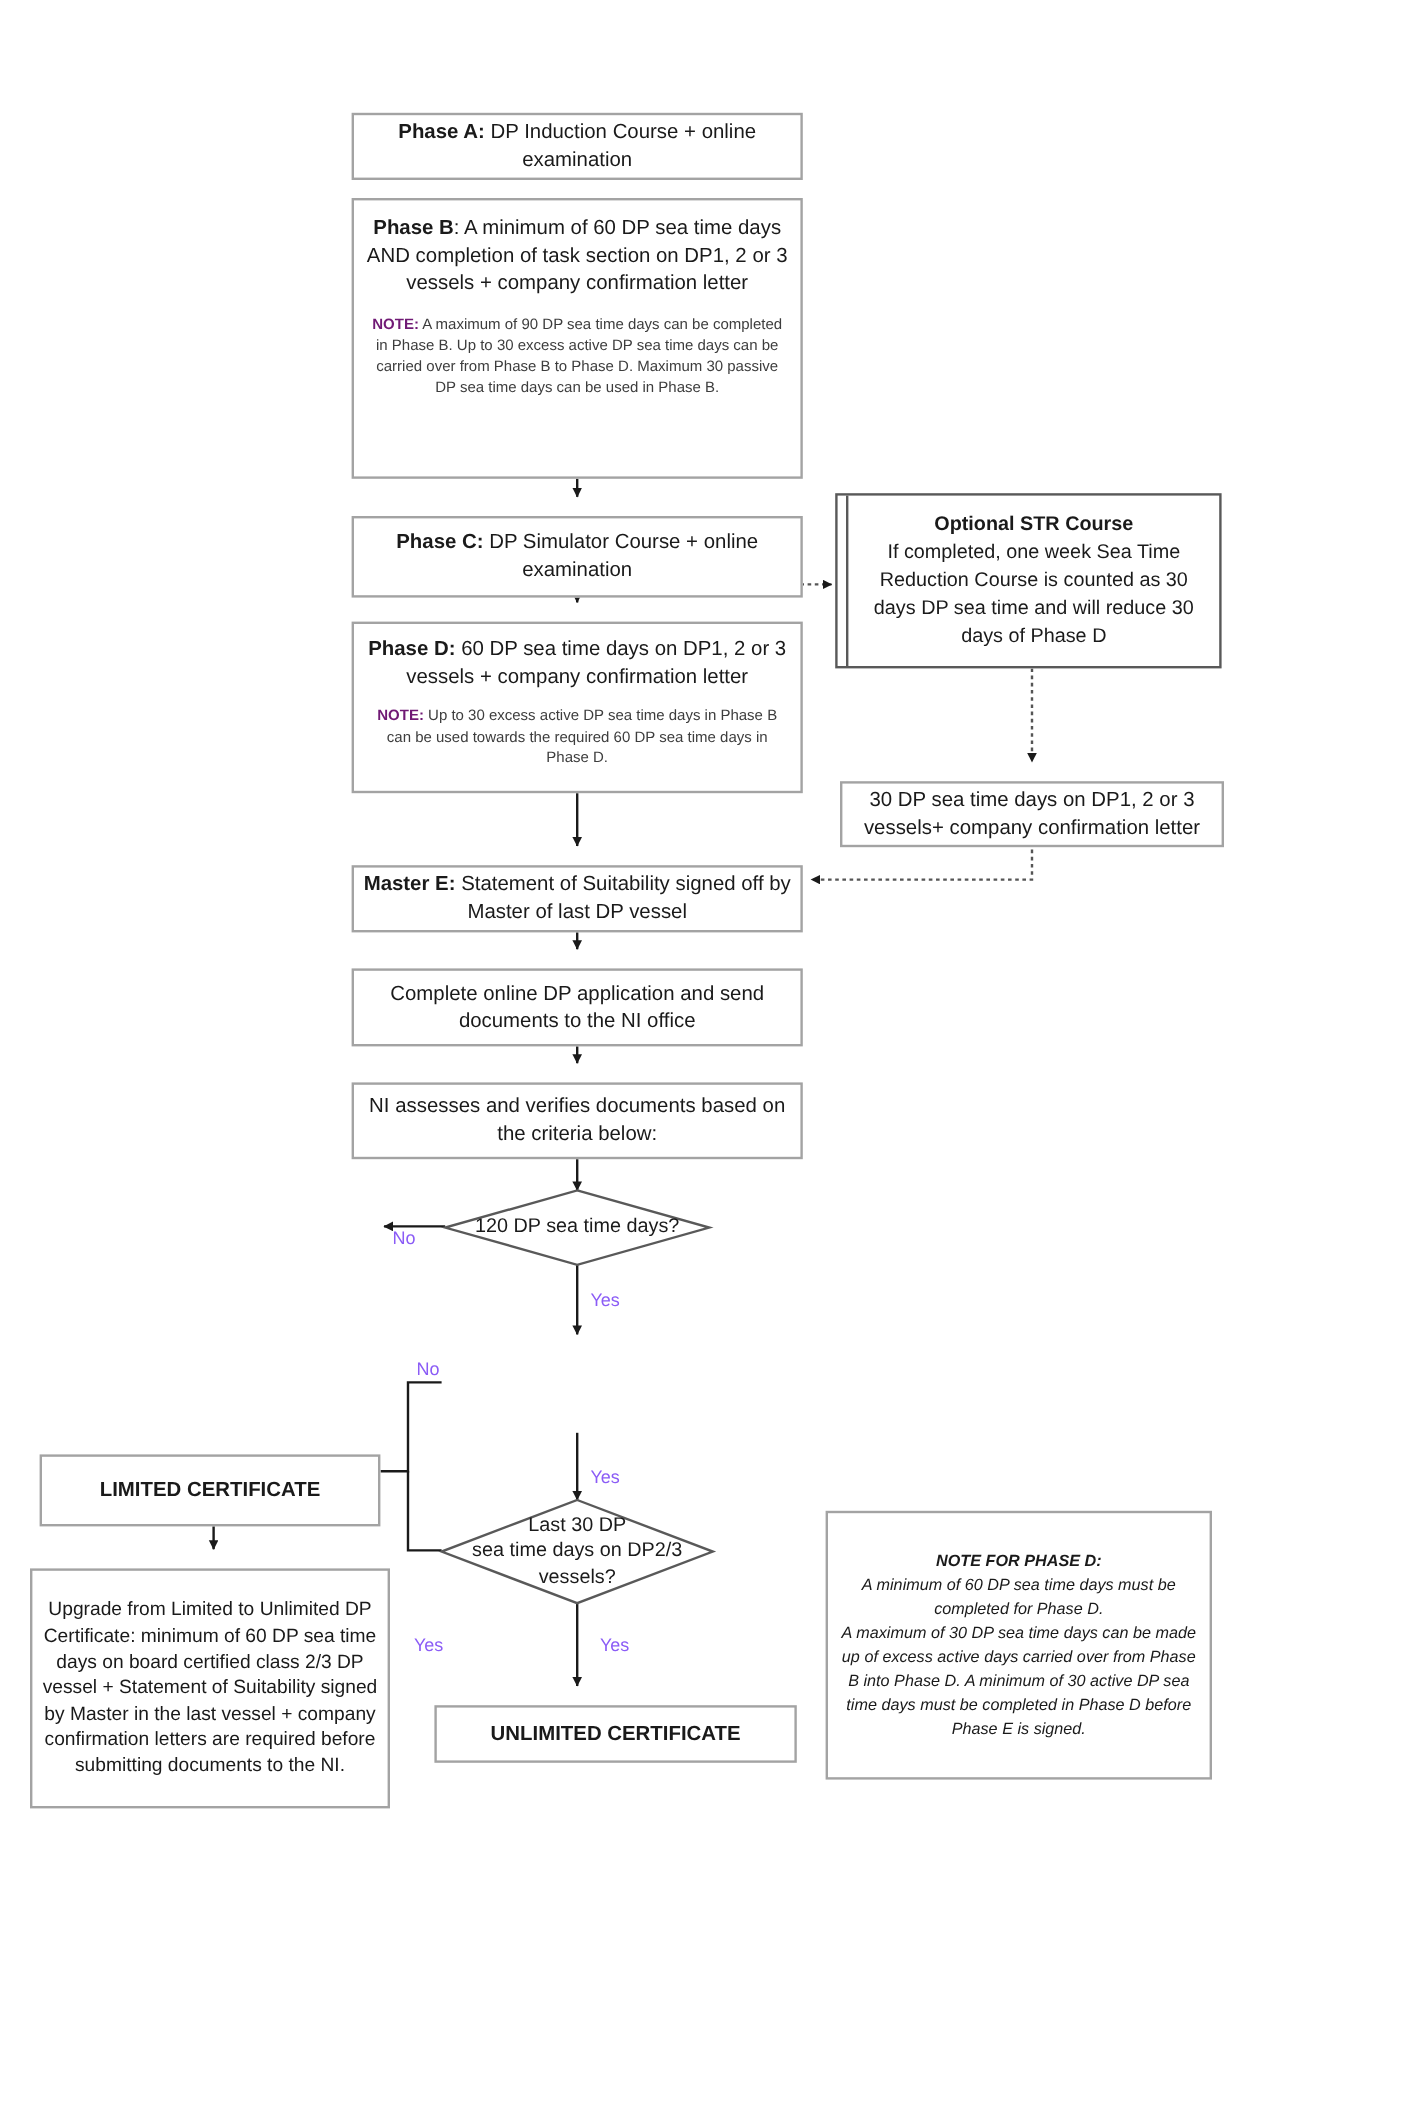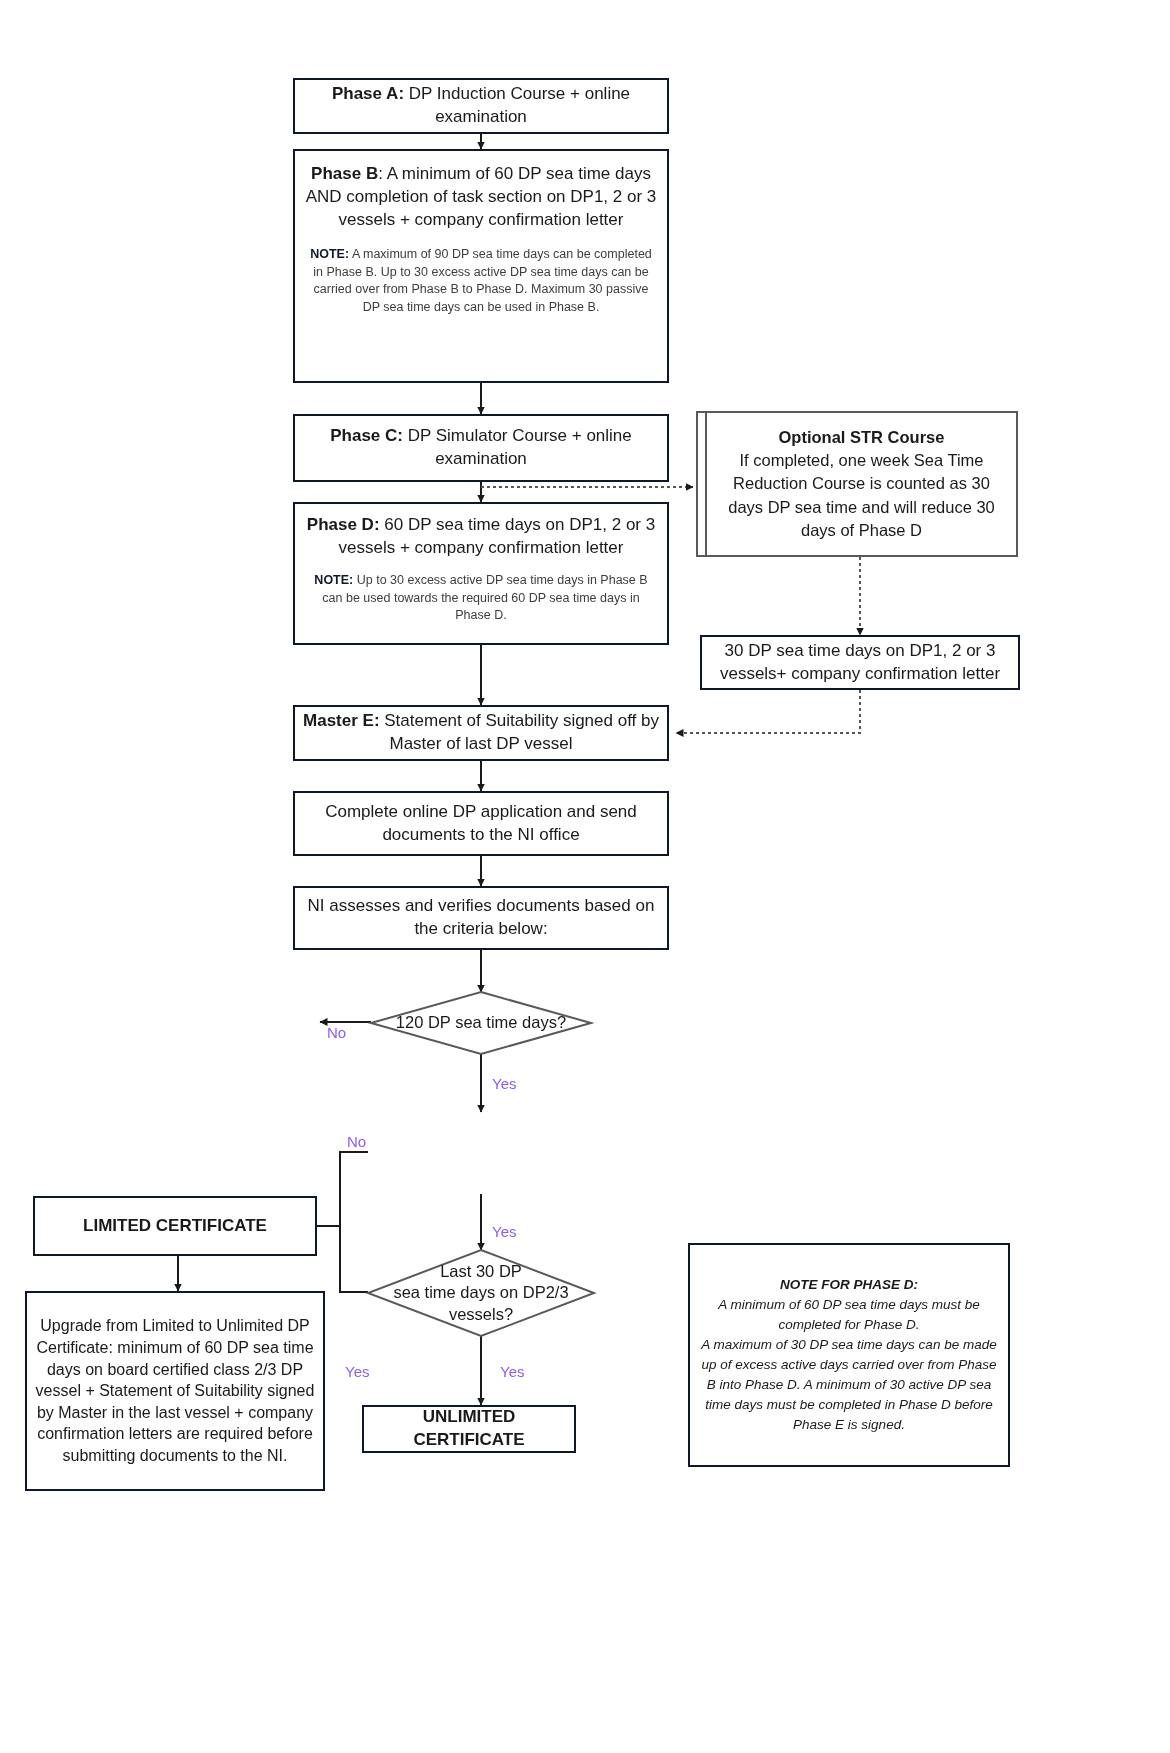--- a/index.html
+++ b/index.html
@@ -14,43 +14,44 @@
   #canvas {
     position: relative;
     width: 1170px;
     height: 1753px;
     background: #ffffff;
     overflow: hidden;
   }
   .node {
     position: absolute;
     box-sizing: border-box;
-    border: 2px solid #0f172a;
+    border: 2px solid #a3a3a3;
     background: #ffffff;
     display: flex;
     flex-direction: column;
     align-items: center;
     justify-content: center;
     text-align: center;
     padding: 6px 8px;
+    margin-top: 16px;
   }
   .node .main {
     font-size: 17px;
     line-height: 1.35;
     color: #1a1a1a;
   }
   .node .main b { font-weight: bold; }
   .note-text {
     font-size: 12.5px;
     line-height: 1.42;
     color: #3d3d3d;
     margin-top: 14px;
     padding: 0 4px;
   }
-  .note-text b { font-weight: bold; color: #0f172a; }
+  .note-text b { font-weight: bold; color: #701a75; }
   .bold-center { font-weight: bold; font-size: 17px; }
   .str-box {
     position: absolute;
     box-sizing: border-box;
     border: 2px solid #595959;
     background: #ffffff;
     display: flex;
     align-items: stretch;
   }
   .str-rail {
@@ -216,21 +217,21 @@
   </div>
 
   <div class="node" style="left:33px; top:1196px; width:284px; height:60px;">
     <div class="main bold-center">LIMITED CERTIFICATE</div>
   </div>
 
   <div class="node" style="left:25px; top:1291px; width:300px; height:200px;">
     <div class="main" style="font-size:16px;">Upgrade from Limited to Unlimited DP Certificate: minimum of 60 DP sea time days on board certified class 2/3 DP vessel + Statement of Suitability signed by Master in the last vessel + company confirmation letters are required before submitting documents to the NI.</div>
   </div>
 
-  <div class="node" style="left:362px; top:1405px; width:214px; height:48px;">
+  <div class="node" style="left:362px; top:1405px; width:302px; height:48px;">
     <div class="main bold-center">UNLIMITED CERTIFICATE</div>
   </div>
 
   <div class="node" style="left:688px; top:1243px; width:322px; height:224px;">
     <div class="italic-note">
       <b style="display:block;">NOTE FOR PHASE D:</b>
       <span>A minimum of 60 DP sea time days must be completed for Phase D.</span><br>
       <span>A maximum of 30 DP sea time days can be made up of excess active days carried over from Phase B into Phase D. A minimum of 30 active DP sea time days must be completed in Phase D before Phase E is signed.</span>
     </div>
   </div>

